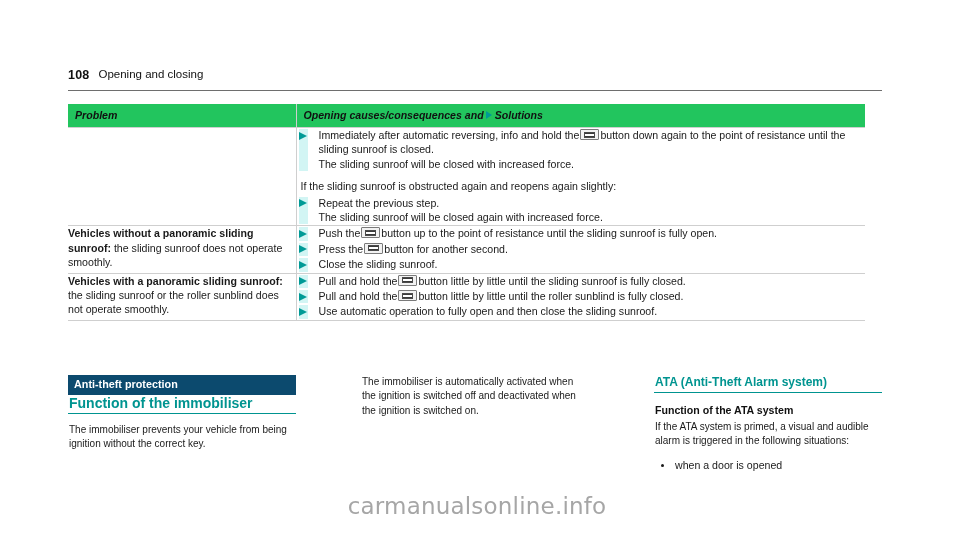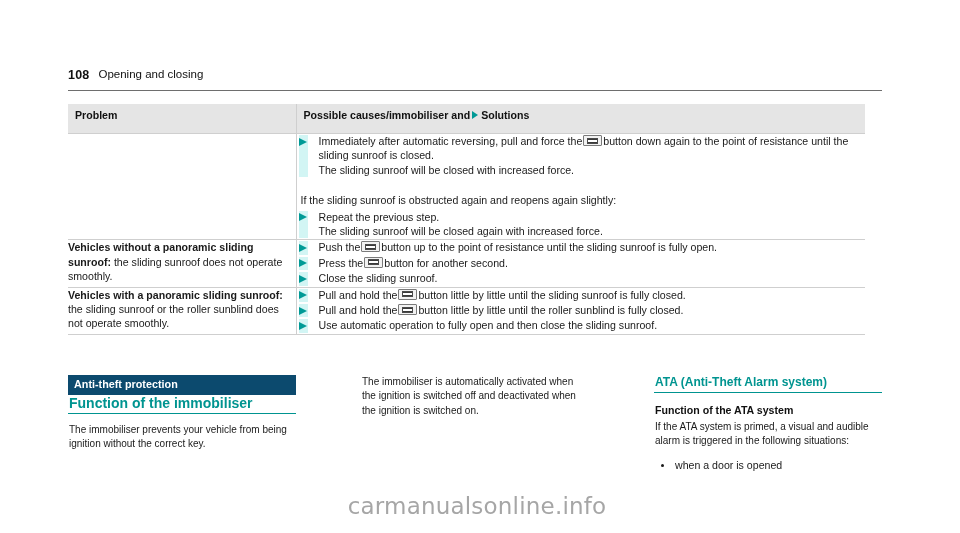--- a/index.html
+++ b/index.html
@@ -46,23 +46,24 @@
     top: 104px;
     width: 797px;
     border-collapse: collapse;
     table-layout: fixed;
   }
   .tbl td, .tbl th {
     vertical-align: top;
     padding: 0;
   }
   .thead-row td {
-    background: #e5e5e5;
-    height: 29px;
+    background: #22c55e;
+    height: 23px;
     border-bottom: 1px solid #cfcfcf;
+    font-style: italic;
   }
   .th-label {
     font-size: 10.6px;
     font-weight: bold;
     color: #111;
     padding: 5px 0 0 7px;
     display: block;
     white-space: nowrap;
   }
   .th-label .tri-inline {
@@ -117,21 +118,21 @@
     left: 2px;
     top: 3.5px;
     width: 0; height: 0;
     border-top: 4.4px solid transparent;
     border-bottom: 4.4px solid transparent;
     border-left: 8.5px solid #009a96;
     z-index: 2;
   }
   .step p { margin: 0; }
   .plain {
-    margin: 8px 0 2px 0;
+    margin: 0 0 2px 0;
     padding-left: 4px;
   }
   .gap { height: 7px; }
 
   
   .btn-glyph {
     display: inline-block;
     width: 19px;
     height: 11px;
     vertical-align: -1px;
@@ -259,32 +260,32 @@
     <col class="col-left">
     <col class="col-right">
   </colgroup>
 
   <tbody>
       <tr class="thead-row">
     <td class="col-left">
       <span class="th-label">Problem</span>
     </td>
     <td class="col-right">
-      <span class="th-label"><span>Possible causes/immobiliser and</span><span class="tri-inline"></span><span>Solutions</span></span>
+      <span class="th-label"><span>Opening causes/consequences and</span><span class="tri-inline"></span><span>Solutions</span></span>
     </td>
   </tr>
 
   <tr class="body-row">
     <td class="cell-left col-left"></td>
     <td class="cell-right col-right">
 
       <div class="step">
         <div class="rail"></div>
         <div class="tri"></div>
-        <p><span>Immediately after automatic reversing, pull and force the</span><span class="btn-glyph"></span><span>button down again to the point of resistance until the sliding sunroof is closed.</span></p>
+        <p><span>Immediately after automatic reversing, info and hold the</span><span class="btn-glyph"></span><span>button down again to the point of resistance until the sliding sunroof is closed.</span></p>
         <p>The sliding sunroof will be closed with increased force.</p>
       </div>
 
       <div class="gap"></div>
 
       <p class="plain">If the sliding sunroof is obstructed again and reopens again slightly:</p>
 
       <div class="step">
         <div class="rail"></div>
         <div class="tri"></div>

